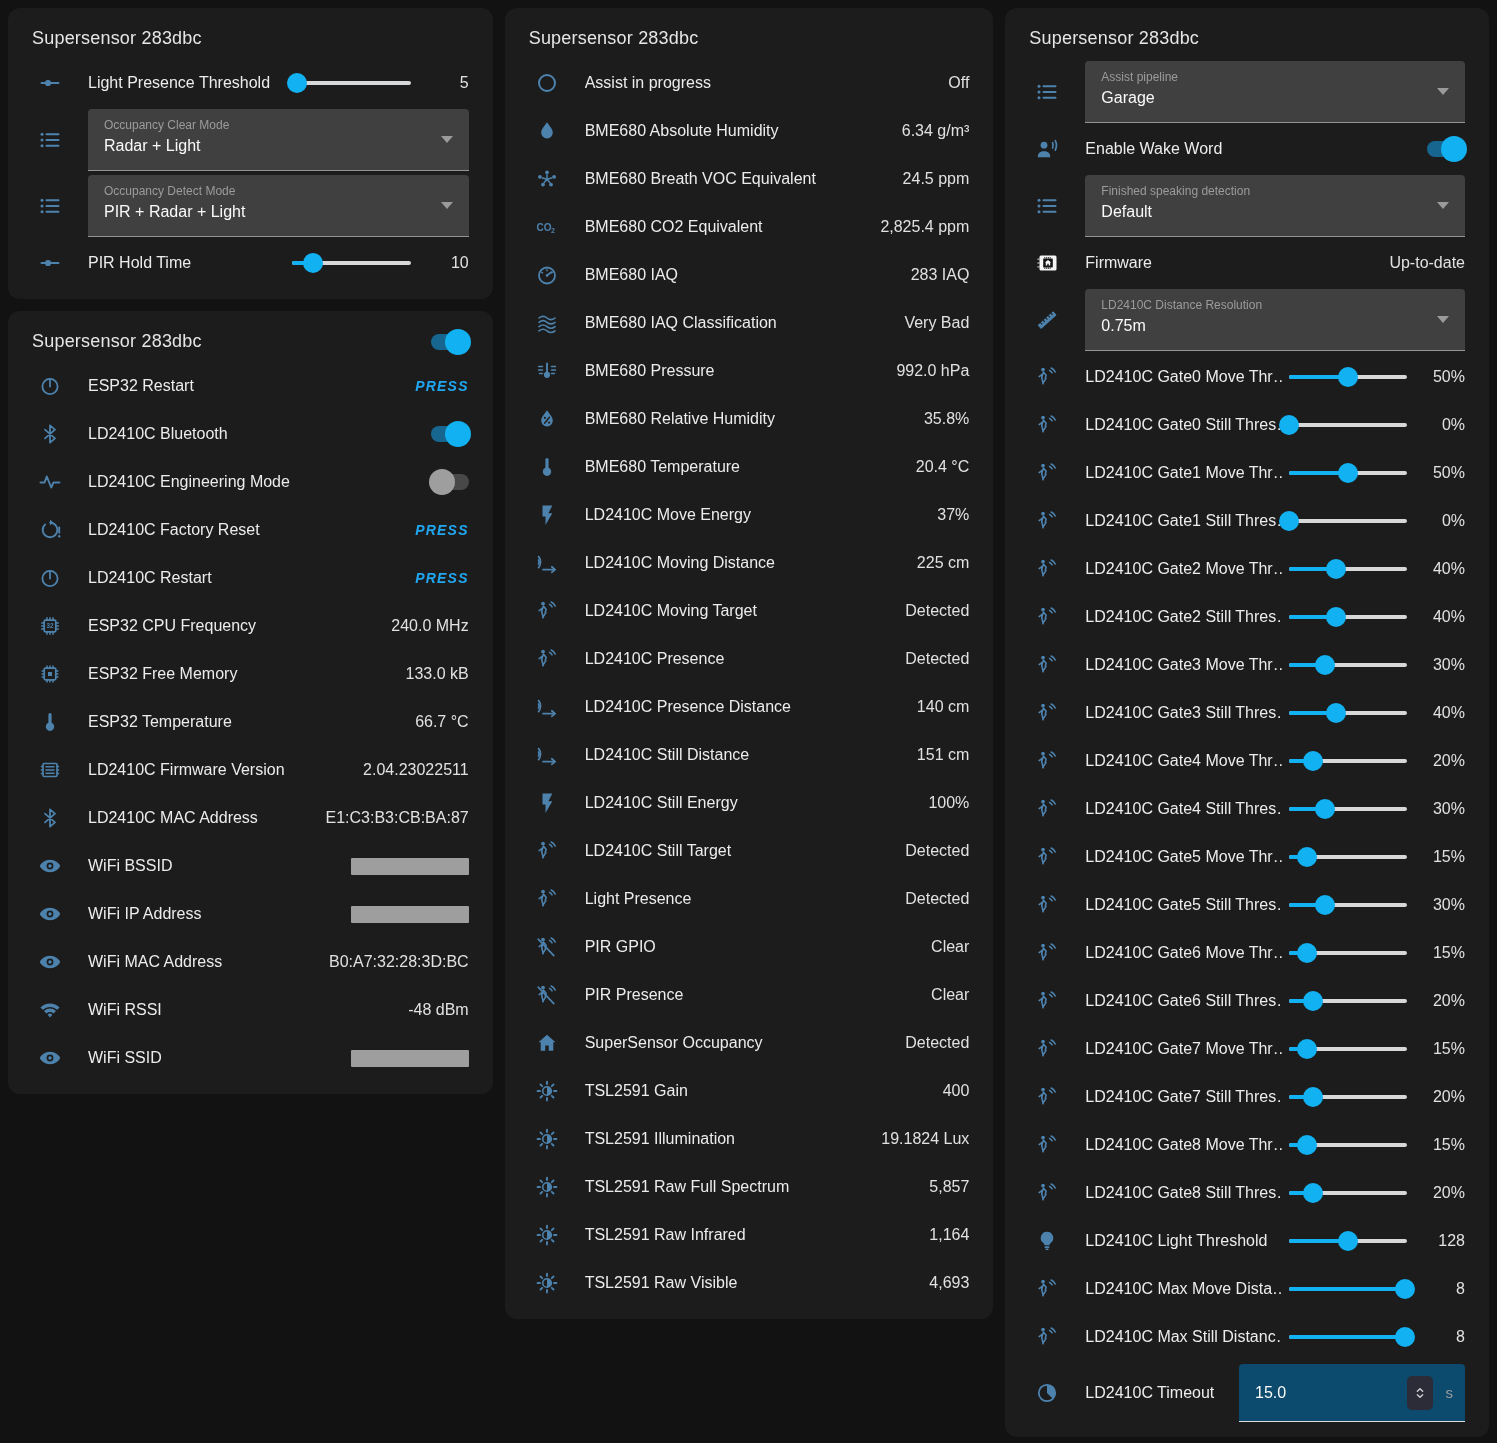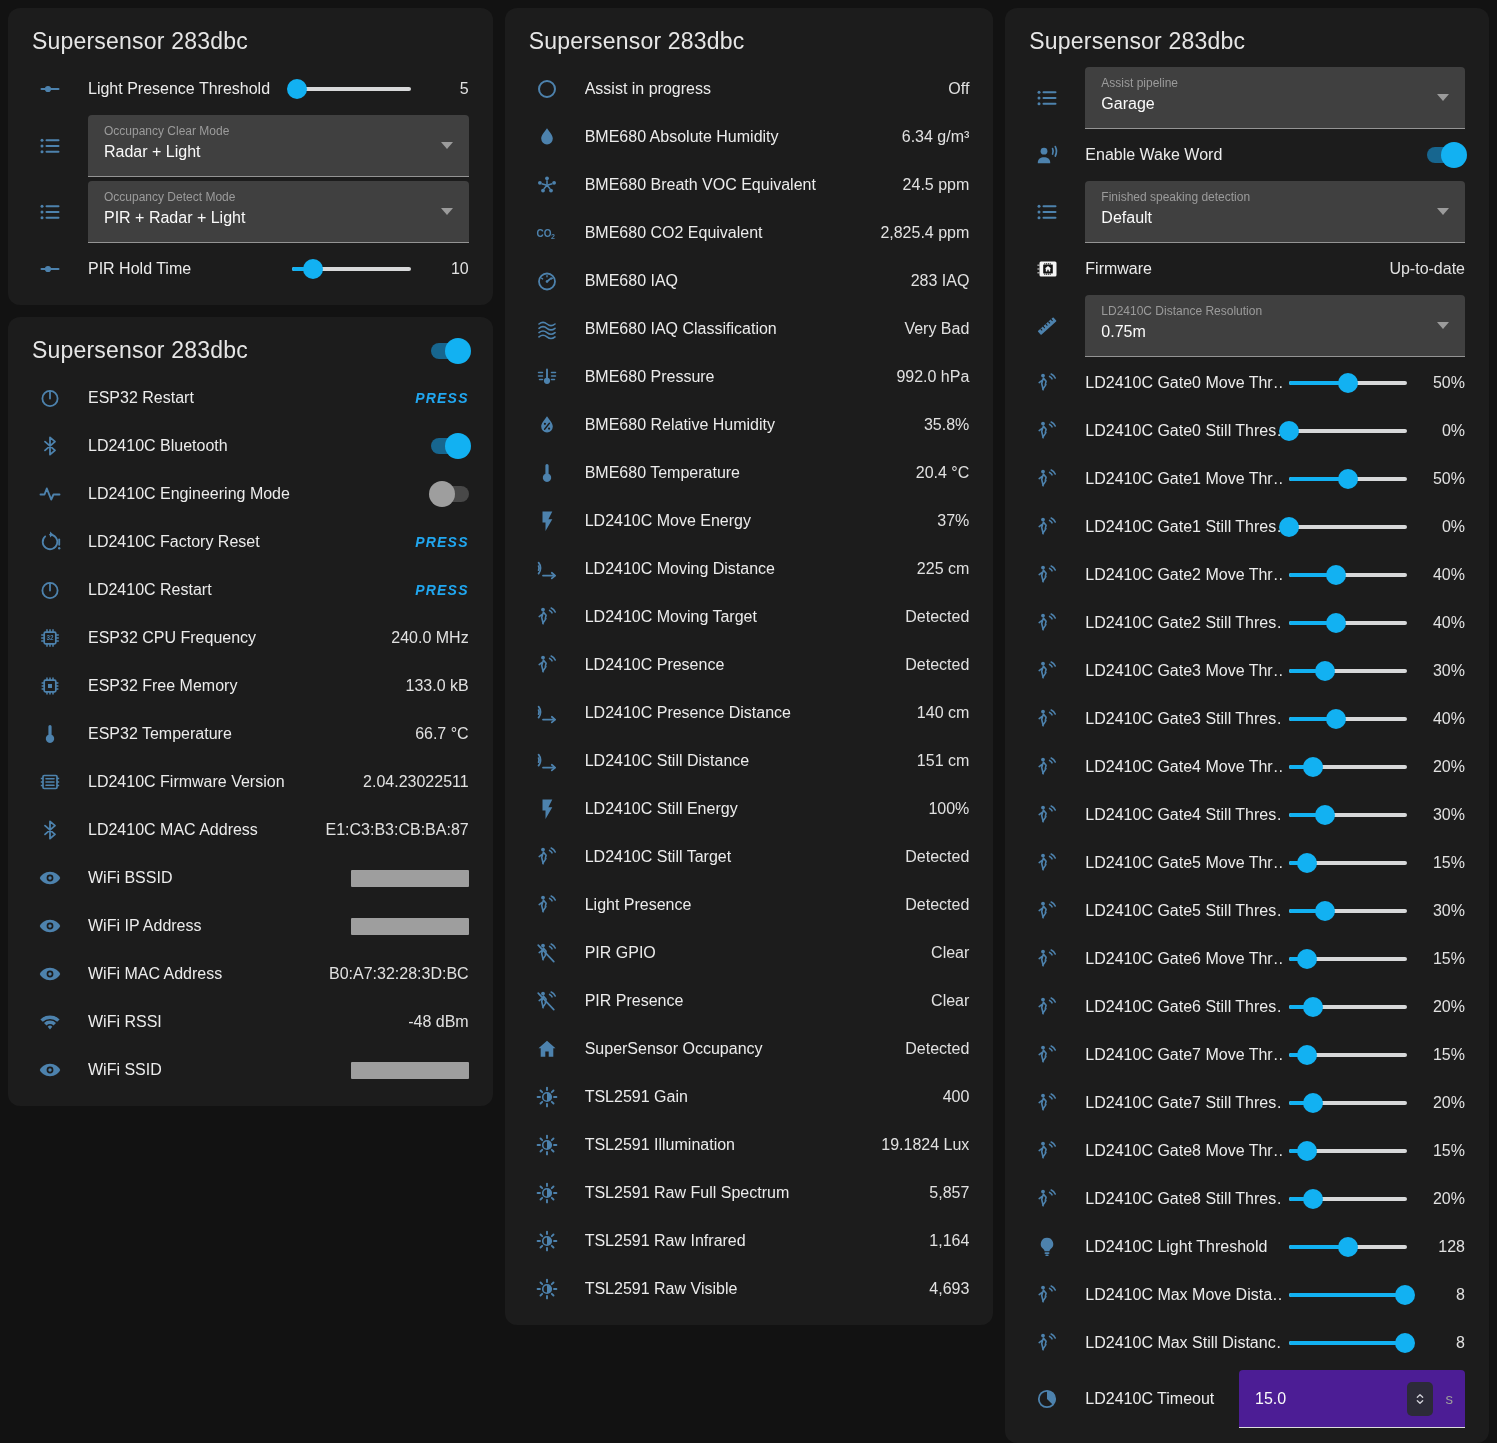--- a/index.html
+++ b/index.html
@@ -2,21 +2,21 @@
 <html><head>
 <meta charset="utf-8">
 <style>
   html,body{margin:0;padding:0;background:#121212;}
   body{width:1497px;height:1443px;overflow:hidden;font-family:"Liberation Sans",sans-serif;color:#e1e1e1;}
   .page{display:flex;gap:12px;padding:8px;box-sizing:border-box;align-items:flex-start;}
   .col{display:flex;flex-direction:column;gap:12px;}
   .col0{width:486px;}.col1{width:490px;}.col2{width:485px;}
   .card{background:#1c1c1c;border-radius:12px;padding:14px 16px 12px;box-sizing:border-box;}
   .card-head{display:flex;align-items:center;justify-content:space-between;padding:6px 8px 10px;}
-  .card-title{font-size:23px;color:#e6e6e6;letter-spacing:.2px;}
+  .card-title{font-size:18px;color:#e6e6e6;letter-spacing:.2px;}
   .row{display:flex;align-items:center;height:48px;padding:0 8px;box-sizing:border-box;}
   .icon{width:24px;height:24px;flex:0 0 24px;color:#4d82ad;margin:0 26px 0 6px;}
   .icon svg{display:block;width:24px;height:24px;}
   .label{font-size:16px;color:#ececec;flex:1;white-space:nowrap;overflow:hidden;}
   .value{font-size:16px;color:#e1e1e1;text-align:right;white-space:nowrap;margin-left:12px;}
   .press{color:#21a7f0;font-weight:bold;font-size:14px;letter-spacing:1.2px;font-style:italic;}
   
   .switch{position:relative;width:38px;height:16px;border-radius:8px;cursor:pointer;flex:0 0 38px;}
   .switch .knob{position:absolute;top:-5px;width:26px;height:26px;border-radius:50%;}
   .switch.on{background:#17668f;}
@@ -33,21 +33,21 @@
   
   .selrow{height:66px;padding:0 8px;display:flex;align-items:center;}
   .selbox{flex:1;position:relative;background:#404040;border-radius:4px 4px 0 0;border-bottom:1px solid #949494;height:62px;box-sizing:border-box;padding:9px 40px 0 16px;cursor:pointer;}
   .sellabel{font-size:12px;color:#9b9b9b;}
   .selvalue{font-size:16px;color:#fafafa;margin-top:5px;}
   .selarrow{position:absolute;right:16px;top:27px;width:0;height:0;border-left:6px solid transparent;border-right:6px solid transparent;border-top:7px solid #9b9b9b;}
   
   .redact{width:118px;height:17px;background:#9e9e9e;border-radius:1px;margin-left:12px;}
   
   .numrow{height:64px;display:flex;align-items:center;padding:0 8px;}
-  .numbox{flex:0 0 226px;display:flex;align-items:center;background:#4c1d95;border-radius:4px 4px 0 0;border-bottom:1px solid #dcdcdc;height:58px;box-sizing:border-box;padding:0 12px 0 16px;}
+  .numbox{flex:0 0 226px;display:flex;align-items:center;background:#0c4a6e;border-radius:4px 4px 0 0;border-bottom:1px solid #dcdcdc;height:58px;box-sizing:border-box;padding:0 12px 0 16px;}
   .numval{flex:1;font-size:16px;color:#fafafa;}
   .stepper{width:26px;height:34px;background:#2c2b38;border-radius:5px;display:flex;align-items:center;justify-content:center;cursor:pointer;}
   .stepper svg{width:16px;height:20px;}
   .unit{color:#9b9b9b;font-size:15px;margin-left:13px;}
 </style>
 </head>
 <body>
 
 <div class="page">
     <div class="col col0">

